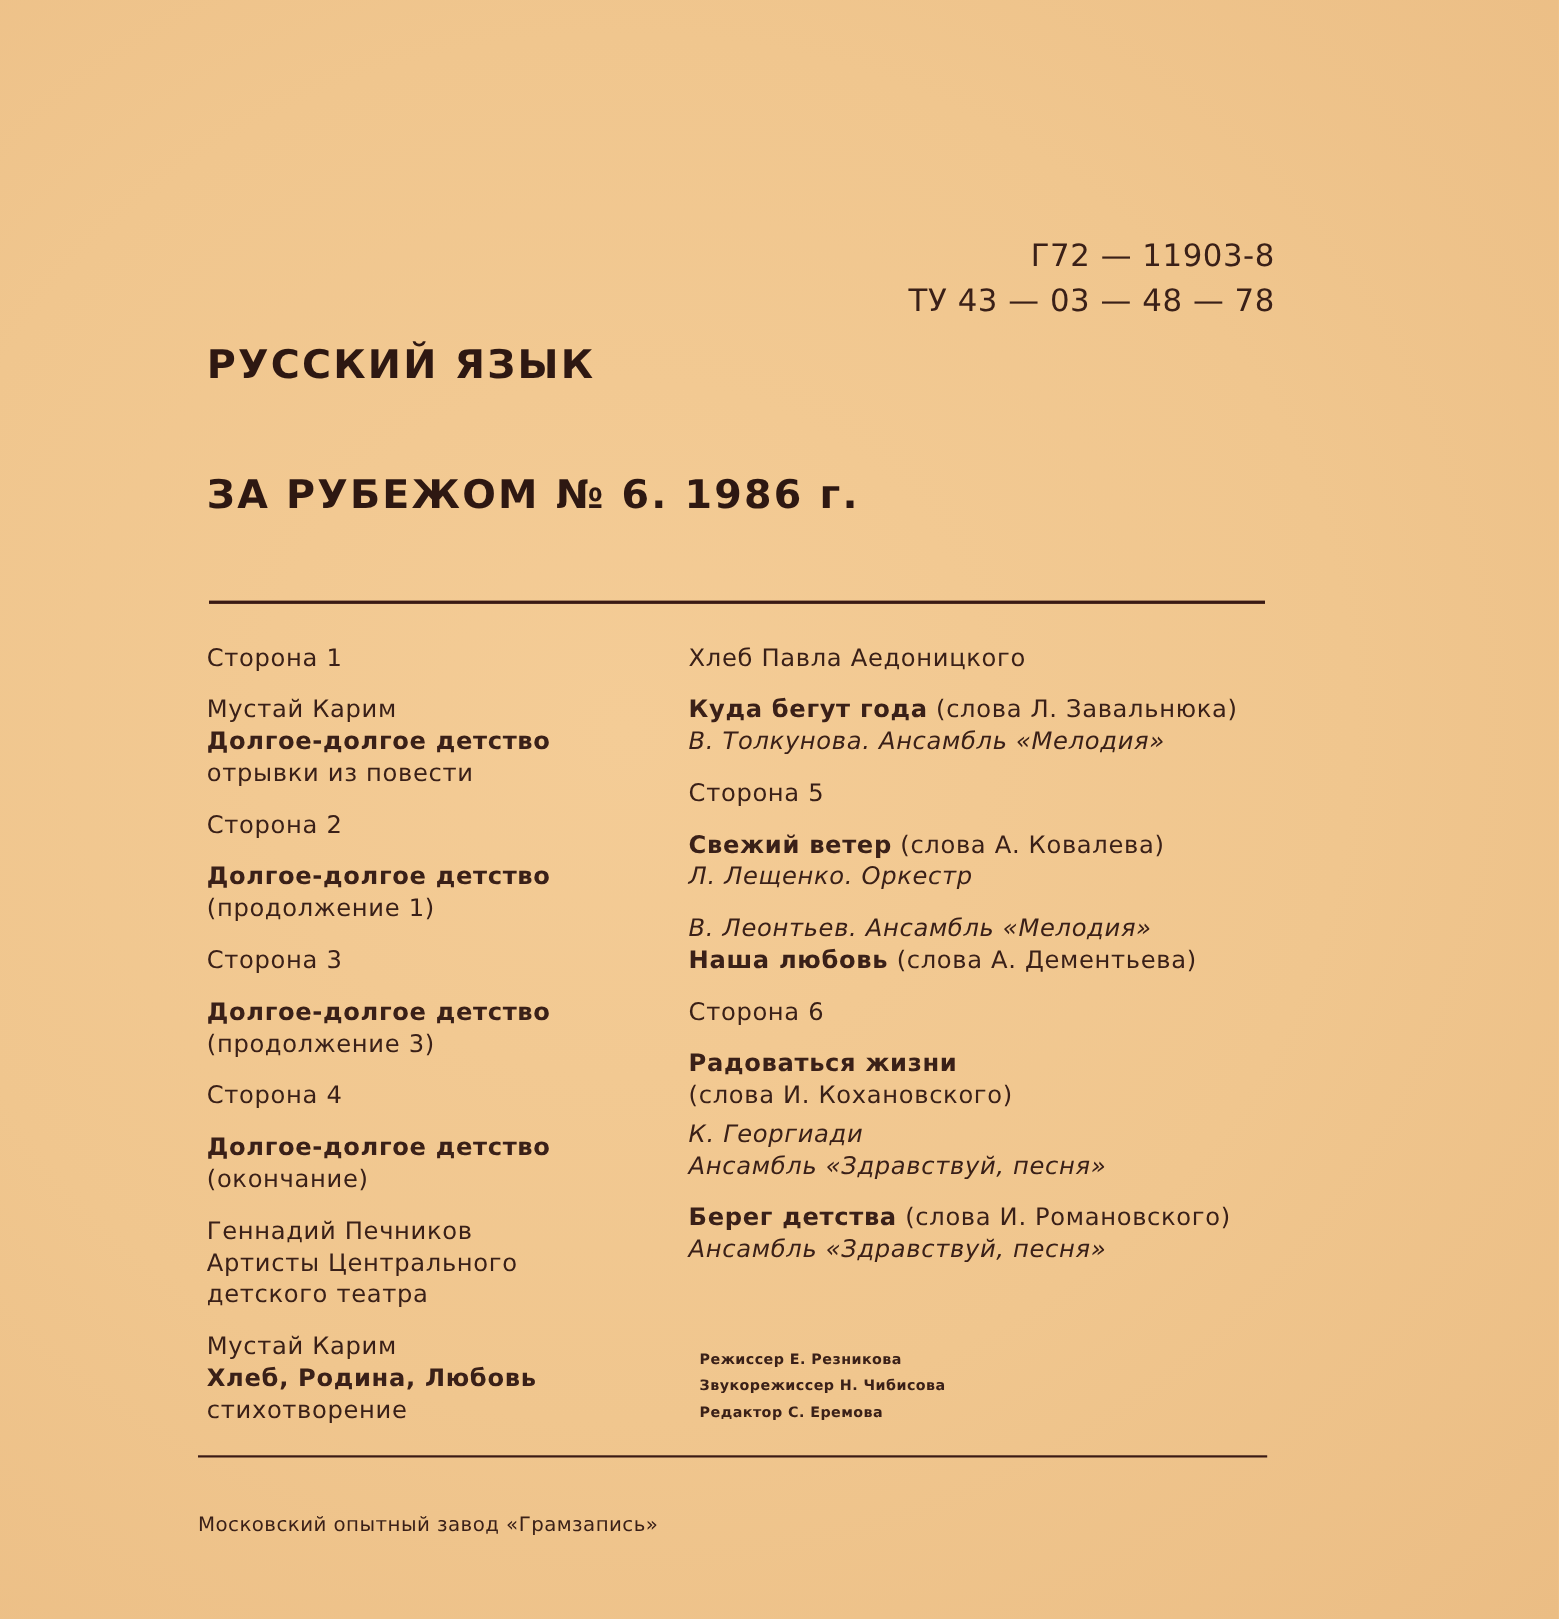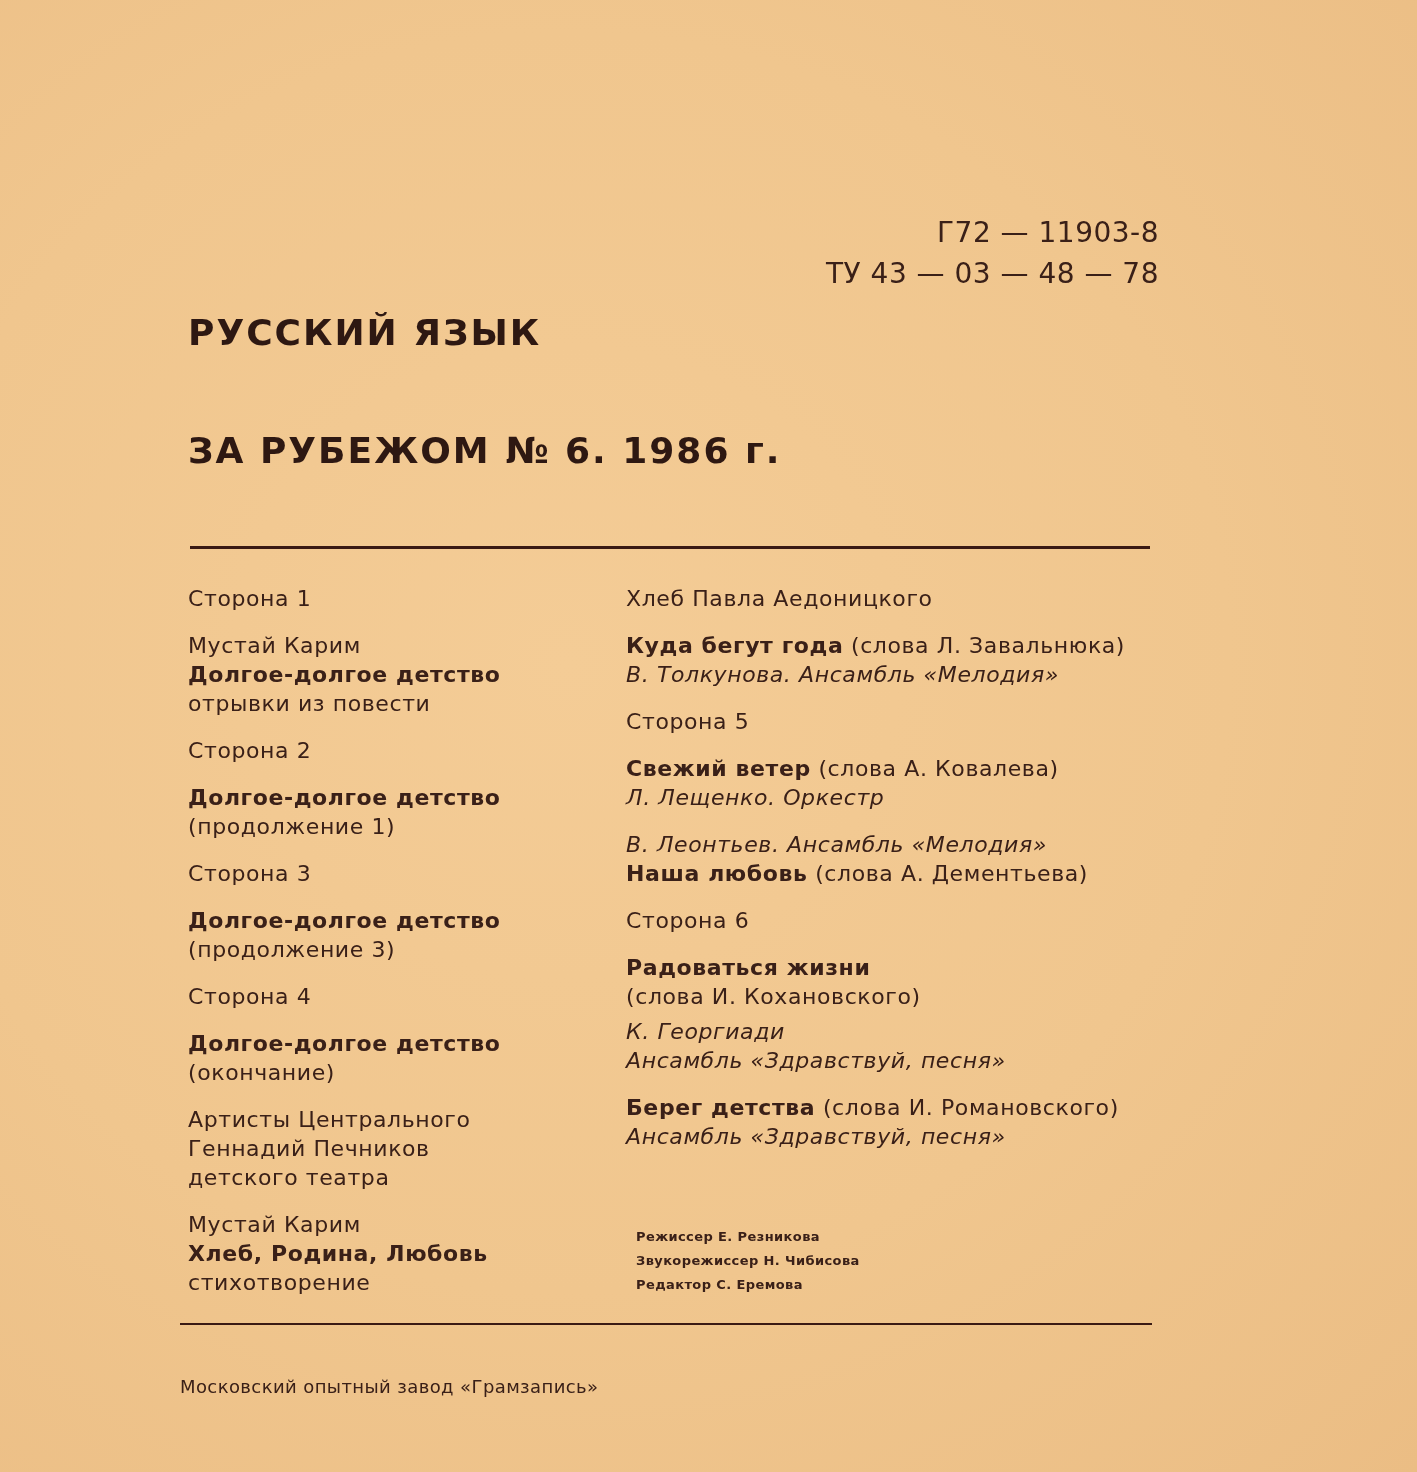--- a/index.html
+++ b/index.html
@@ -65,22 +65,22 @@
     <span class="line">(продолжение 3)</span>
   </div>
   <div class="block">
     <span class="line">Сторона 4</span>
   </div>
   <div class="block">
     <span class="line b">Долгое-долгое детство</span>
     <span class="line">(окончание)</span>
   </div>
   <div class="block">
+    <span class="line">Геннадий Печников</span>
     <span class="line">Артисты Центрального</span>
-    <span class="line">Геннадий Печников</span>
     <span class="line">детского театра</span>
   </div>
   <div class="block">
     <span class="line">Мустай Карим</span>
     <span class="line b">Хлеб, Родина, Любовь</span>
     <span class="line">стихотворение</span>
   </div>
 </div>
 
 <div class="abs col right">

